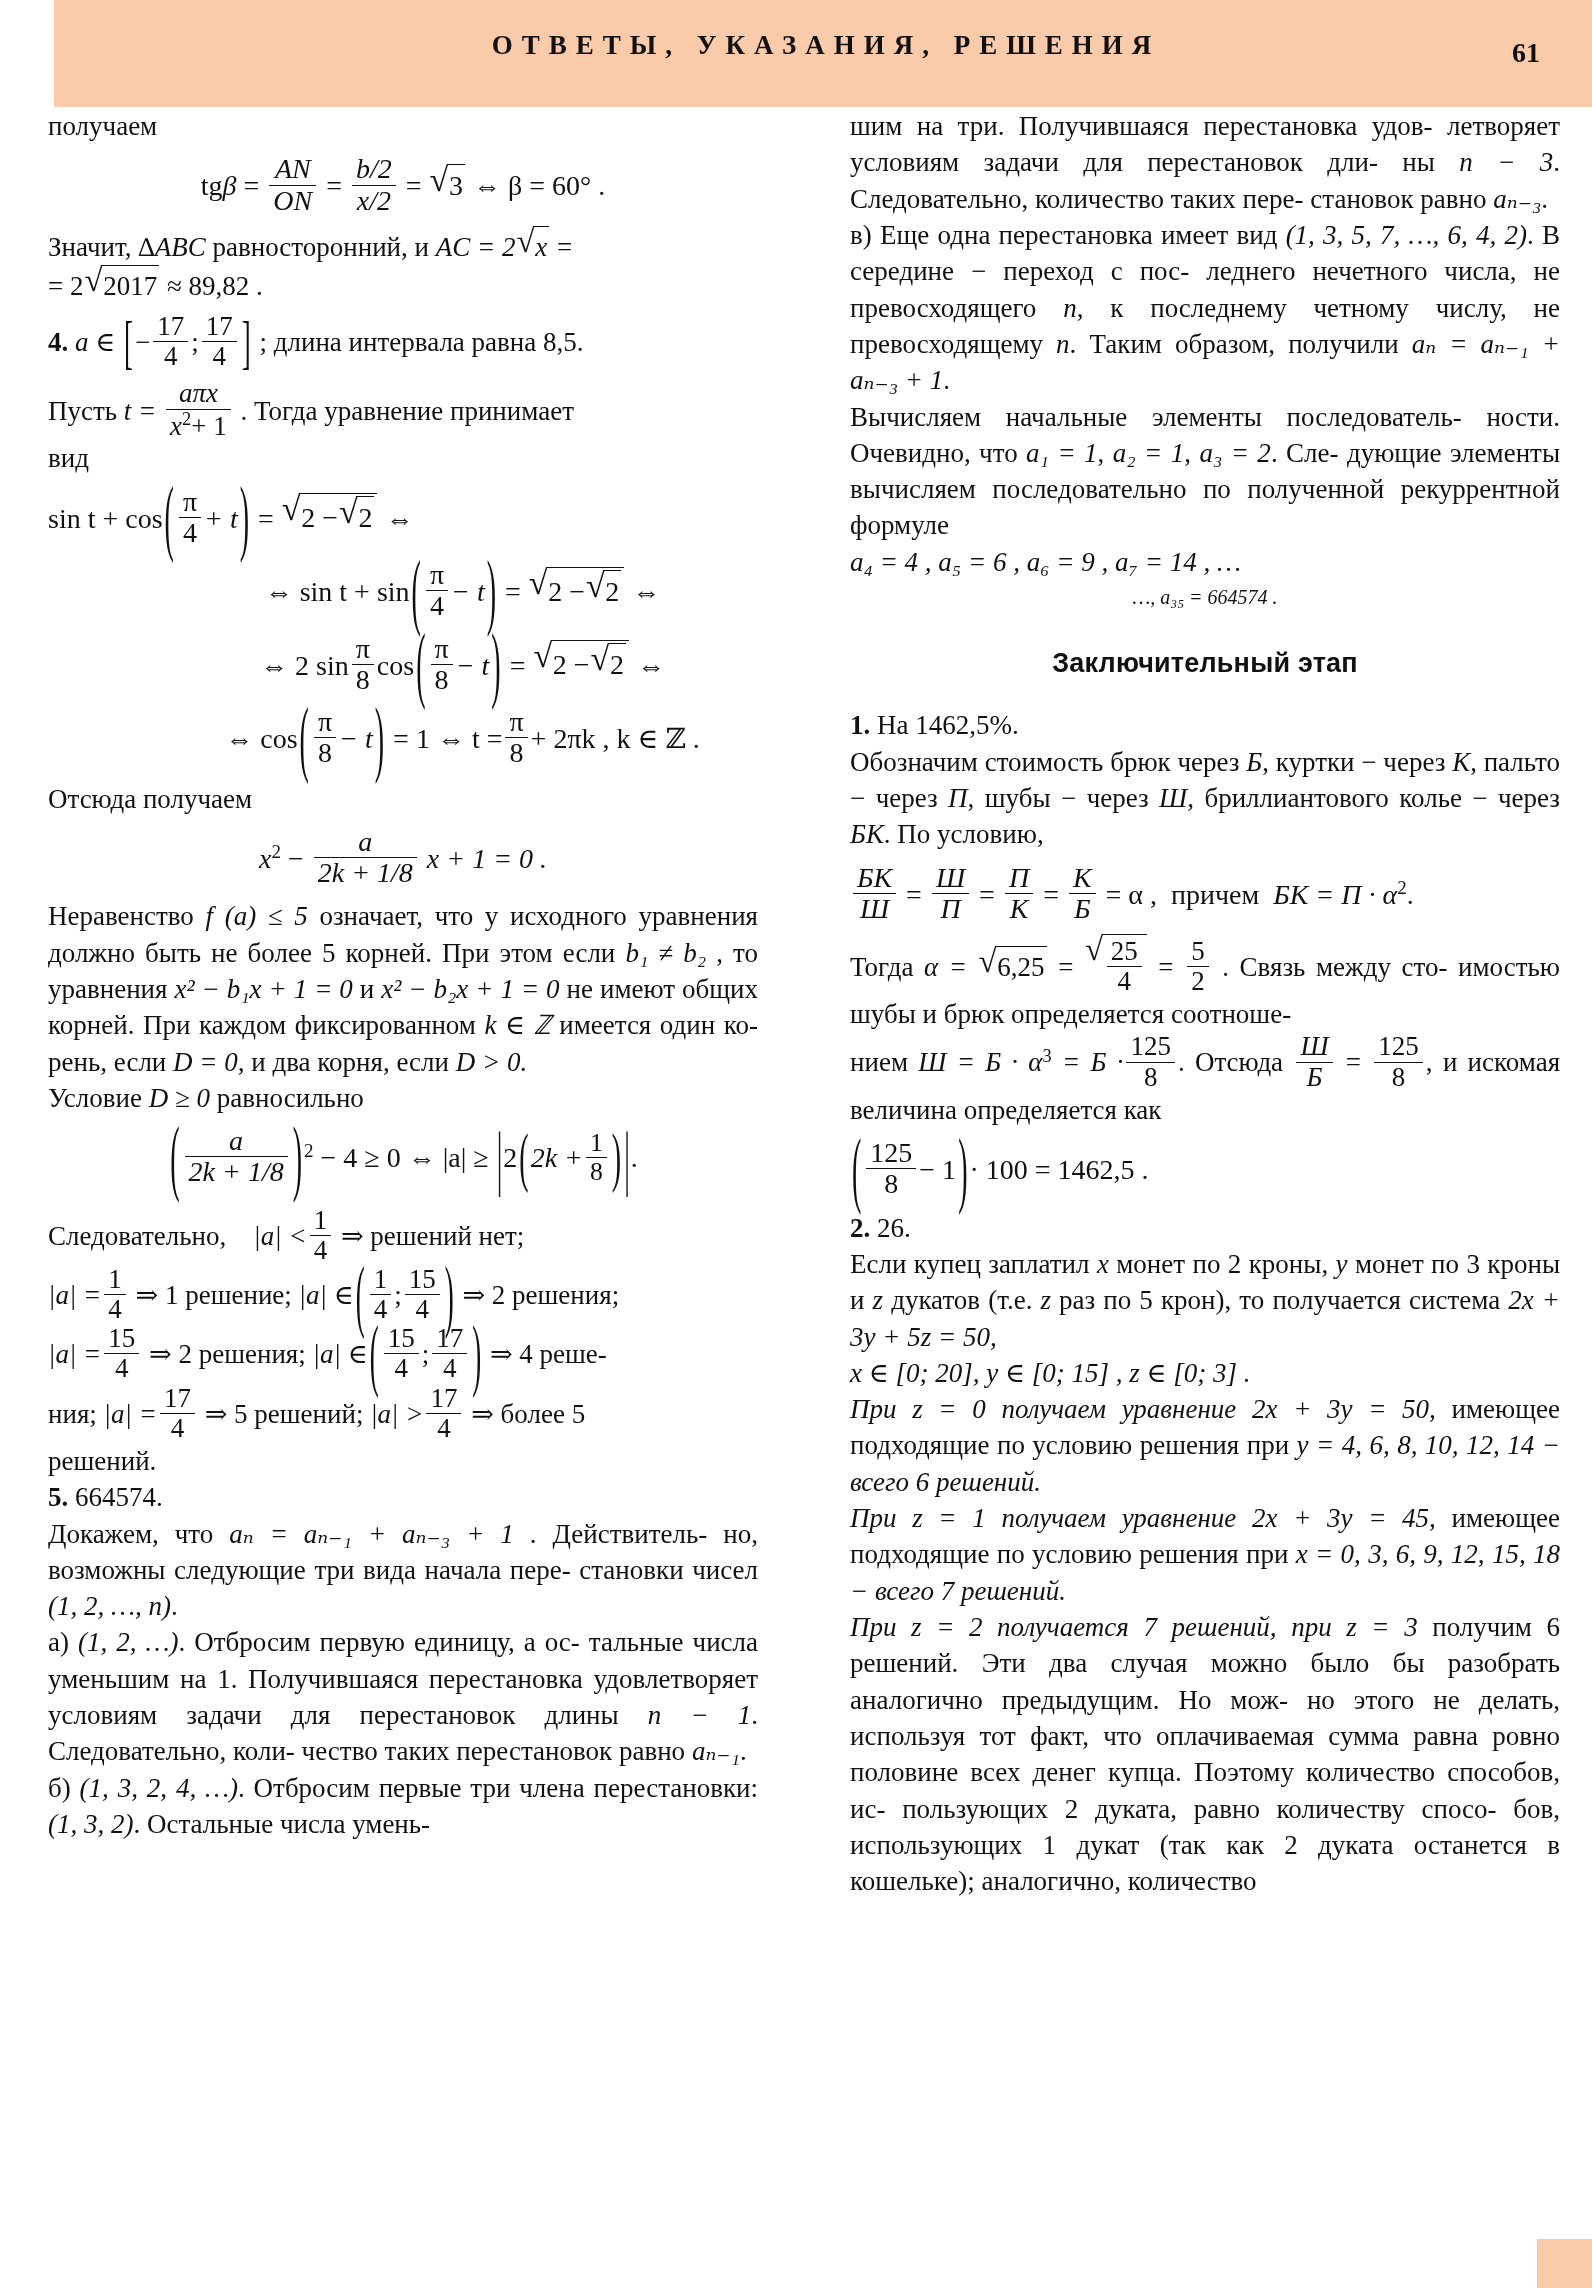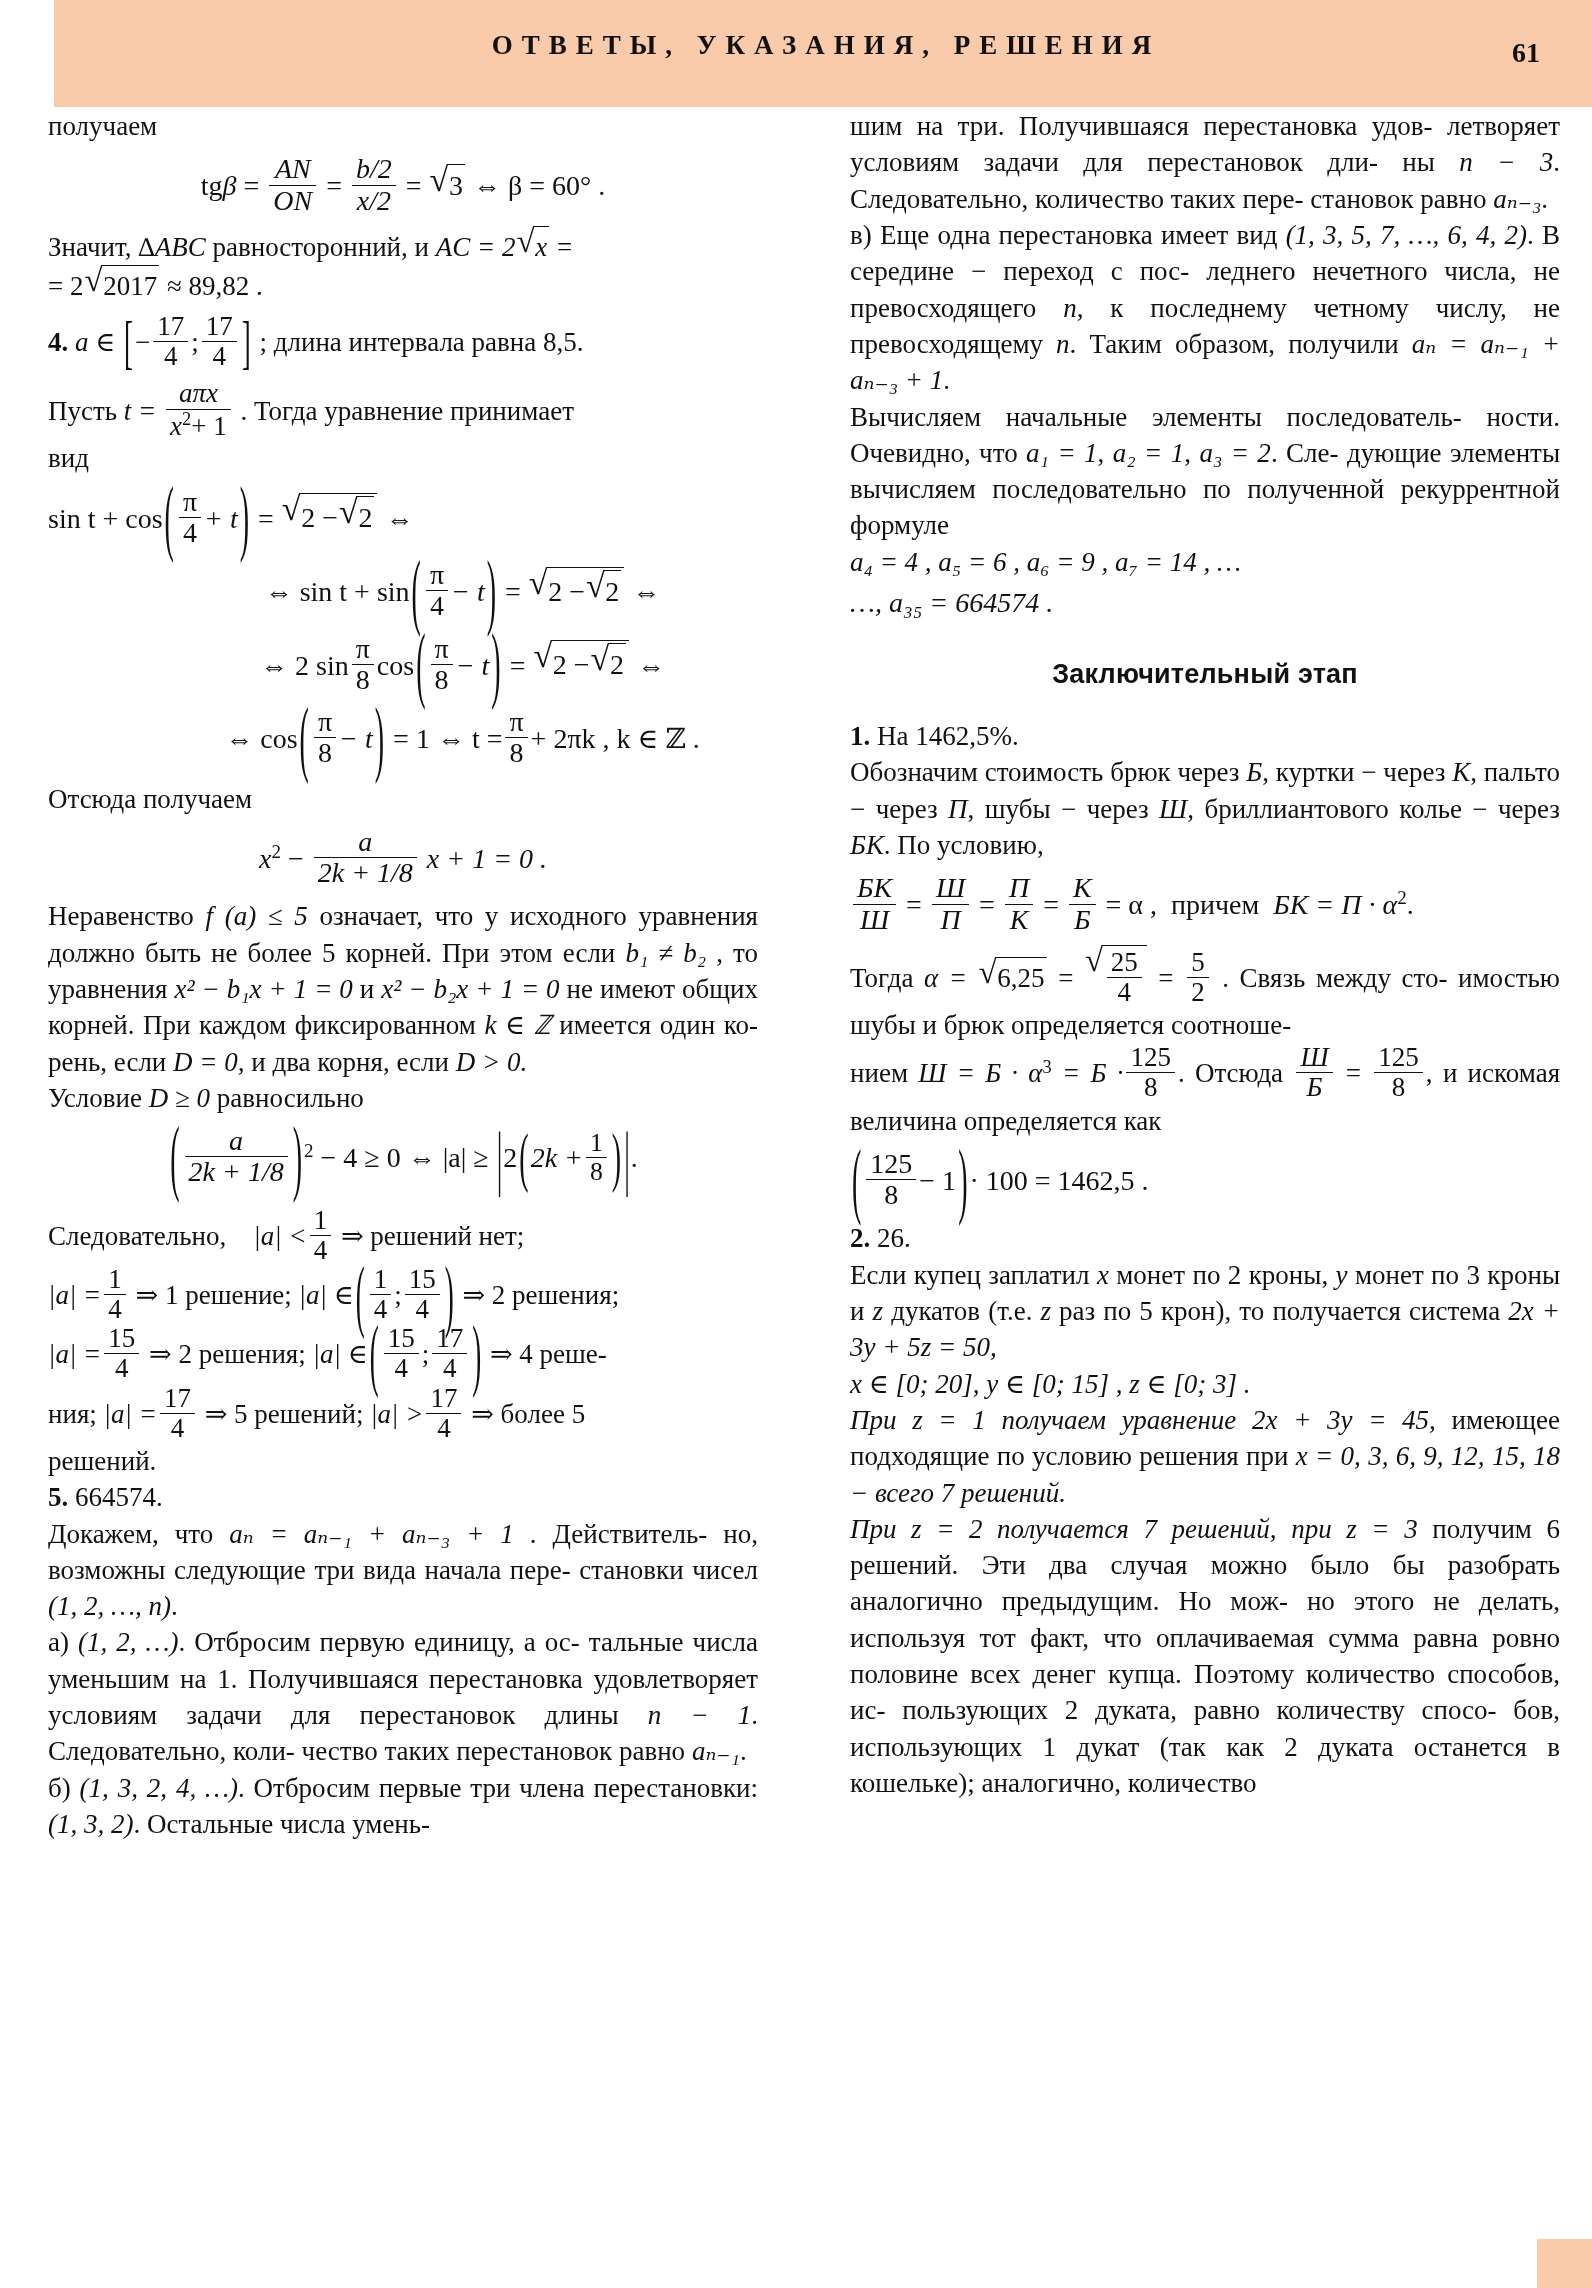--- a/index.html
+++ b/index.html
@@ -73,23 +73,23 @@
     margin: 0 0 0 0;
     text-indent: 0;
   }
 
   .eq-center {
     text-align: center;
     margin: 10px 0 10px 0;
     font-size: 28px;
   }
   .eq-right {
-    text-align: left;
+    text-align: center;
     margin: 4px 0 6px 0;
-    font-size: 28px;
+    font-size: 20px;
   }
   .eq-indent {
     text-align: center;
     margin: 12px 0 12px 0;
     padding-left: 119px;
     font-size: 28px;
   }
   .eq-left {
     text-align: left;
     margin: 10px 0 10px 0;
@@ -503,20 +503,25 @@
       <span class="mi">z</span>
       <span>раз по 5</span>
       <span>крон), то получается система</span>
       <span class="mi">2x + 3y + 5z = 50,</span>
     </p>
 
     <p class="para">
       <span class="mi">x ∈ [0; 20],  y ∈ [0; 15] ,  z ∈ [0; 3] .</span>
     </p>
 
+    <p class="para">
+      <span class="mi">При z = 0 получаем уравнение 2x + 3y = 50,</span>
+      <span>имеющее подходящие по условию решения при</span>
+      <span class="mi">y = 4, 6, 8, 10, 12, 14 − всего 6 решений.</span>
+    </p>
 
     <p class="para">
       <span class="mi">При z = 1 получаем уравнение 2x + 3y = 45,</span>
       <span>имеющее подходящие по условию решения при</span>
       <span class="mi">x = 0, 3, 6, 9, 12, 15, 18 − всего 7 решений.</span>
     </p>
 
     <p class="para">
       <span class="mi">При z = 2 получается 7 решений, при z = 3</span>
       <span>получим 6 решений. Эти два случая можно было</span>

